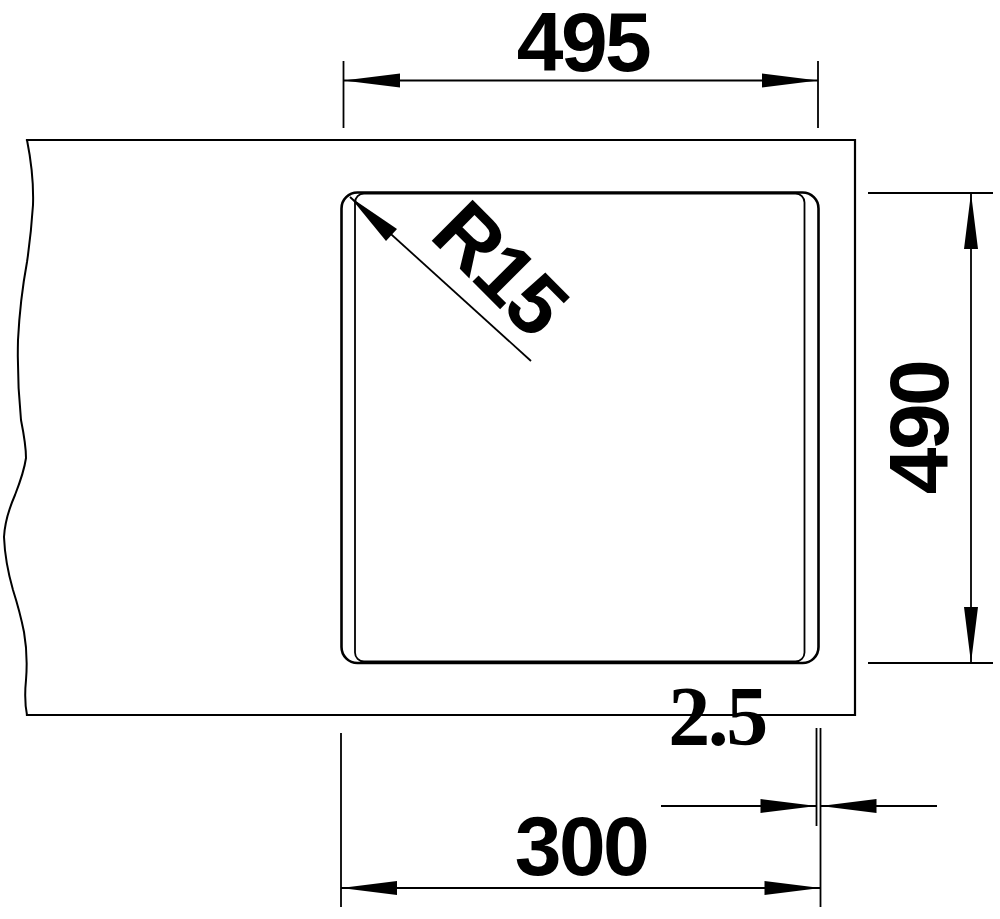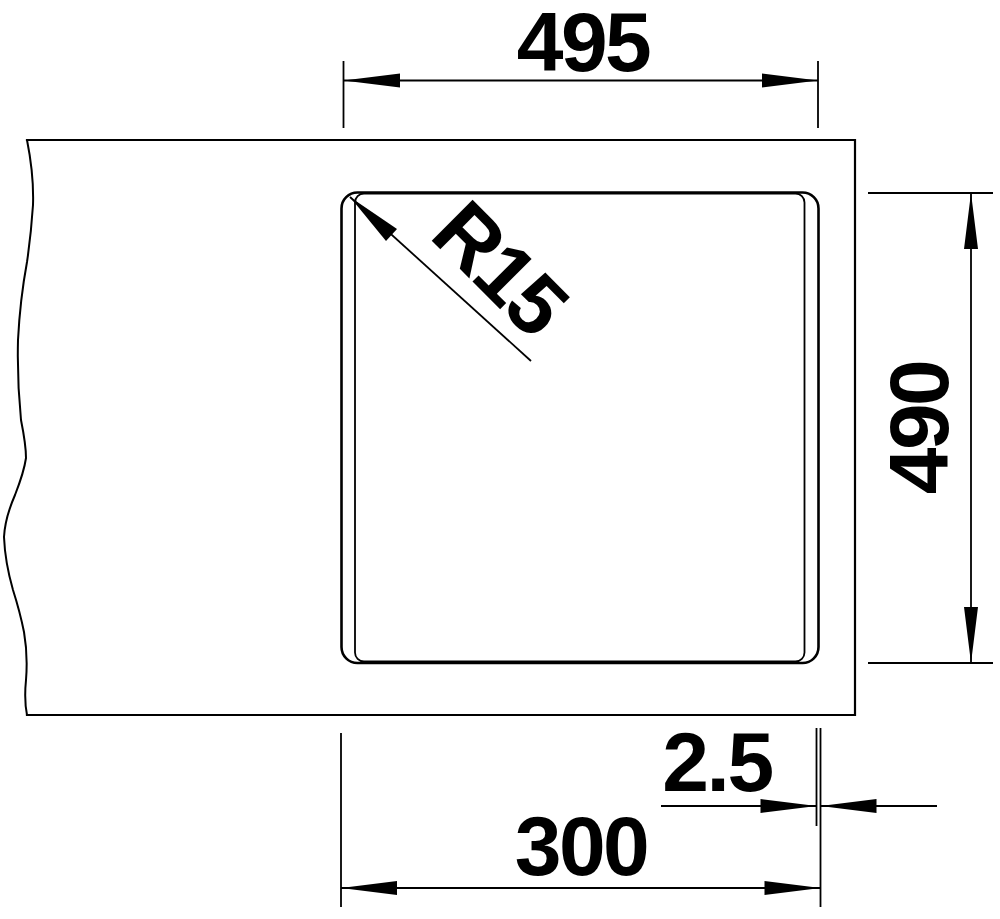--- a/index.html
+++ b/index.html
@@ -84,17 +84,17 @@
       <path d="M 820.5,888 L 764.5,881 L 764.5,895 Z"></path>
     </g>
   </svg>
 
   <div class="dim-label" style="left:583px; top:42px;">495</div>
 
   <div class="dim-label rot45" style="left:500px; top:268px;">R15</div>
 
   <div class="dim-label rot270" style="left:919px; top:428px;">490</div>
 
-  <div class="dim-label" style="left:717px; top:762px;">2.5</div>
+  <div class="dim-label" style="left:717px; top:717px;font-family:Liberation Serif, serif;">2.5</div>
 
   <div class="dim-label" style="left:581px; top:846px;">300</div>
 
 </div>
 
 </body></html>

